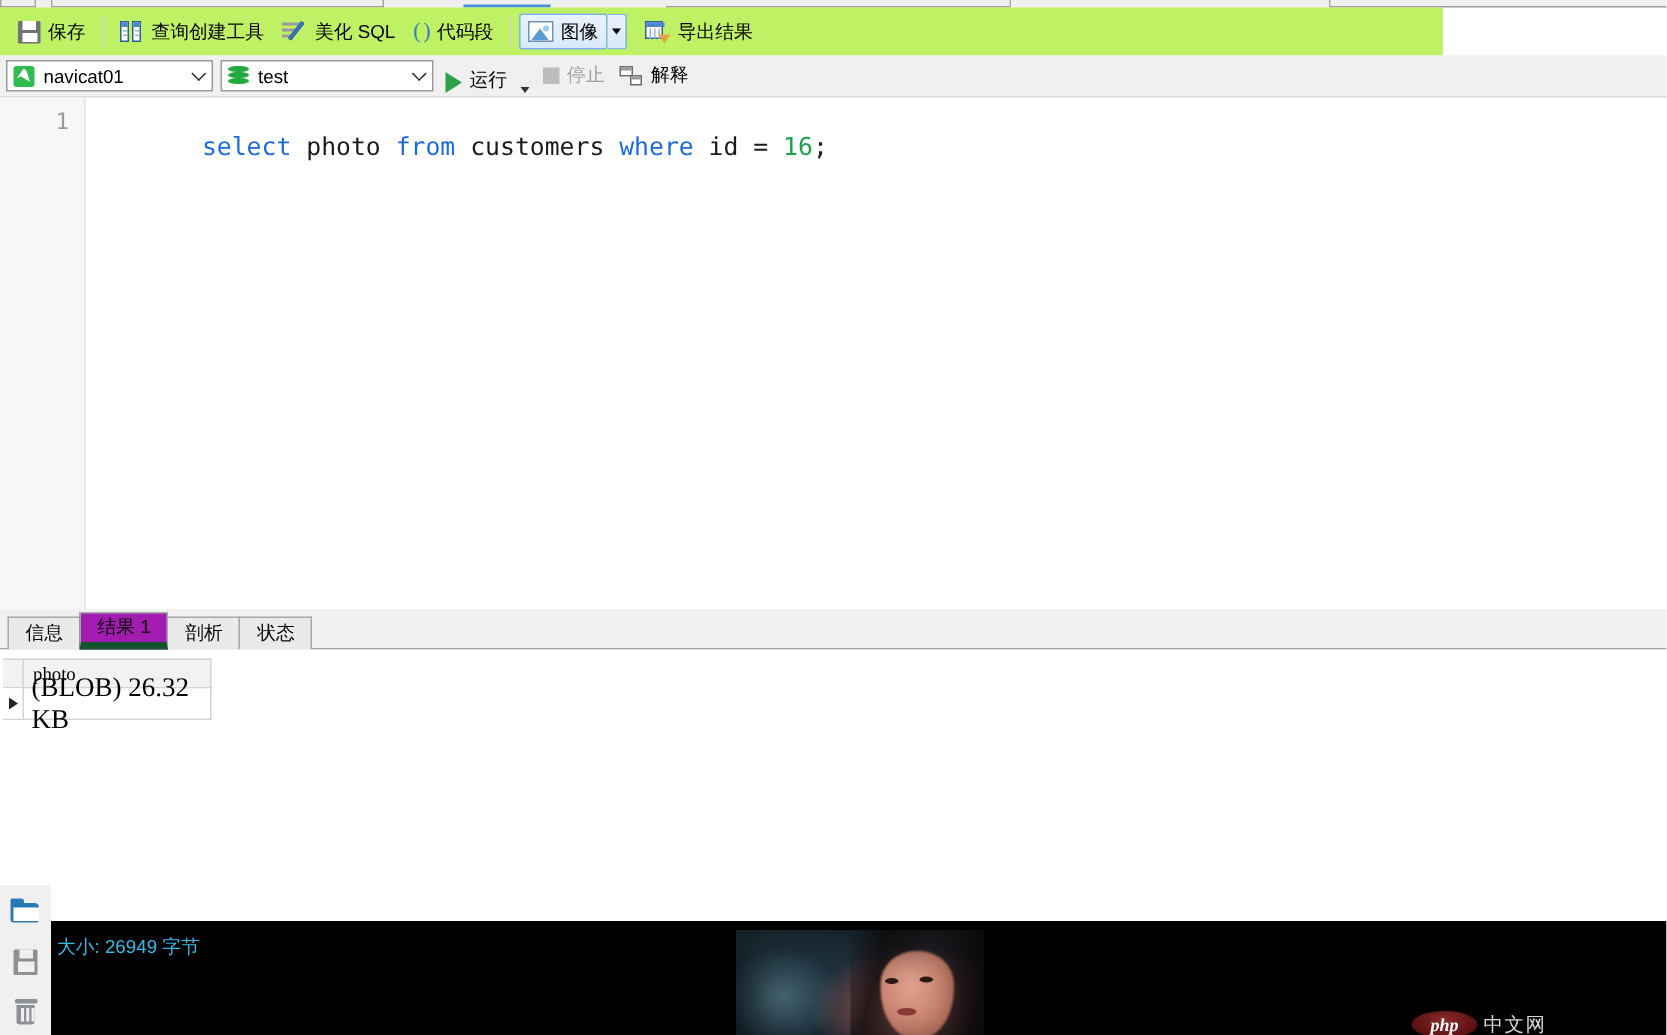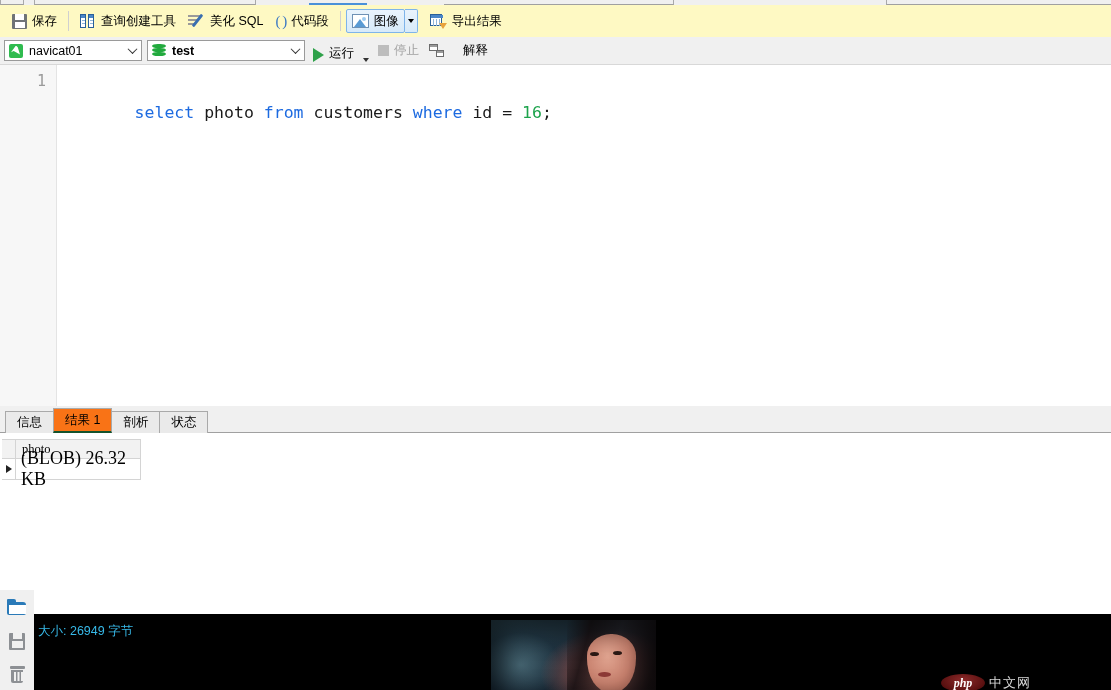--- a/index.html
+++ b/index.html
@@ -23,22 +23,22 @@
   .tabstub {
     position: absolute; top: 0; height: 5px;
     border-left: 1px solid #a9a9a9; border-right: 1px solid #a9a9a9;
     border-bottom: 1px solid #a0a0a0;
     background: #f0f0f0;
   }
   .tabstub.blue { border-bottom: 2px solid #4a90d9; border-left: none; border-right: none; }
 
   
   .toolbar1 {
-    position: absolute; left: 0; top: 5px; width: 1111px; height: 32px;
-    background: #fef9c3;
+    position: absolute; left: 0; top: 5px; width: 962px; height: 32px;
+    background: #bef264;
     display: flex; align-items: center;
     padding-left: 6px;
   }
   .tb-btn {
     display: flex; align-items: center; height: 24px;
     padding: 0 6px; gap: 5px; cursor: default;
     white-space: nowrap;
     font-size: 12.5px; color: #000;
   }
   .tb-btn.pressed {
@@ -107,21 +107,21 @@
     position: absolute; left: 0; top: 37px; width: 1111px; height: 27px;
     background: #f0f0f0;
     display: flex; align-items: center;
   }
   .combo {
     height: 21px; border: 1px solid #9a9a9a; background: #fff;
     display: flex; align-items: center; position: relative;
     font-size: 12.5px;
   }
   .combo.db1 { width: 138px; margin-left: 4px; }
-  .combo.db2 { width: 158px; margin-left: 5px; font-weight: bold; }
+  .combo.db2 { width: 142px; margin-left: 5px; }
   .combo .val { margin-left: 6px; white-space: nowrap; overflow: hidden; }
   .combo .cbico { margin-left: 4px; flex: none; }
   .combo .arrowbox {
     position: absolute; right: 0; top: 0; width: 17px; height: 19px;
     display: flex; align-items: center; justify-content: center;
   }
   .chev {
     width: 7px; height: 7px;
     border-left: 1.6px solid #333; border-bottom: 1.6px solid #333;
     transform: rotate(-45deg) translate(1px,-1px);
@@ -130,21 +130,21 @@
   .ico-navicat::before { content:""; position:absolute; left:2px; top:2px; width:9px; height:9px;
     background: #fff; clip-path: polygon(0% 75%, 55% 0%, 75% 20%, 100% 100%, 30% 60%); }
   .ico-db { width: 14px; height: 14px; position: relative; }
   .ico-db i { position: absolute; left: 0; width: 14px; height: 4px; background: #22aa3e; border-radius: 50%/60%; }
   .ico-db i:nth-child(1){ top:0; } .ico-db i:nth-child(2){ top:4px; } .ico-db i:nth-child(3){ top:8px; }
 
   .run-btn { display:flex; align-items:flex-end; gap:5px; height:22px; padding:0 4px 0 8px; font-size:12.5px; }
   .play-tri { width:0;height:0;border-left:11px solid #2fa14a; border-top:7px solid transparent; border-bottom:7px solid transparent; }
   .stop-btn { display:flex; align-items:center; gap:5px; height:22px; padding:0 5px; font-size:12.5px; color:#a0a0a0; }
   .stop-sq { width:11px; height:11px; background:#bdbdbd; }
-  .explain-btn { display:flex; align-items:center; gap:18px; height:22px; padding:0 5px; font-size:12.5px; }
+  .explain-btn { display:flex; align-items:center; gap:5px; height:22px; padding:0 5px; font-size:12.5px; }
   .ico-explain { width:16px; height:14px; position:relative; }
   .ico-explain span { position:absolute; border:1px solid #6c6c6c; background:#fff; display:block; }
   .ico-explain .a { left:0; top:0; width:9px; height:7px; }
   .ico-explain .a::before { content:""; position:absolute; left:0; top:0; width:100%; height:2px; background:#9a9a9a; }
   .ico-explain .b { left:7px; top:6px; width:8px; height:7px; }
   .ico-explain .b::before { content:""; position:absolute; left:0; top:0; width:100%; height:2px; background:#9a9a9a; }
 
   
   .editor {
     position: absolute; left: 0; top: 64px; width: 1111px; height: 342px;
@@ -155,21 +155,21 @@
     position: absolute; left: 0; top: 0; width: 57px; height: 100%;
     background: #f7f7f7; border-right: 1px solid #e4e4e4;
   }
   .lineno {
     position: absolute; right: 10px; top: 7px;
     color: #9a9a9a; font-size: 15px;
     font-family: "DejaVu Sans Mono", monospace;
   }
   .codearea {
     position: absolute; left: 58px; top: 0; right: 0; bottom: 0;
-    padding: 16px 0 0 17px;
+    padding: 1px 0 0 17px;
     font-family: "DejaVu Sans Mono", monospace;
     font-size: 16.5px; line-height: 21px;
     white-space: pre;
   }
   .kw { color: #1c6ae0; }
   .num { color: #1da34c; }
   .plain { color: #1a1a1a; }
 
   
   .restabs {
@@ -178,21 +178,21 @@
     display: flex; align-items: flex-end;
     border-bottom: 1px solid #a0a0a0;
     padding-left: 5px;
   }
   .rtab {
     height: 22px; display:flex; align-items:center; justify-content:center;
     padding: 0 11px; font-size: 12.5px;
     border: 1px solid #a9a9a9; border-bottom: none;
     background: #eaeaea; margin-right: -1px; position: relative; top: 1px;
   }
-  .rtab.active { background: #f97316; height: 25px; z-index: 2; border-bottom: 2px solid #14532d; }
+  .rtab.active { background: #a21caf; height: 25px; z-index: 2; border-bottom: 5px solid #14532d; }
 
   
   .grid {
     position: absolute; left: 0; top: 433px; width: 1111px; height: 154px;
     background: #ffffff;
   }
   .grid-head {
     position: absolute; left: 2px; top: 6px; height: 20px; width: 139px;
     background: #f2f2f2; border: 1px solid #d4d4d4; border-left: none;
     display: flex; align-items: center;

